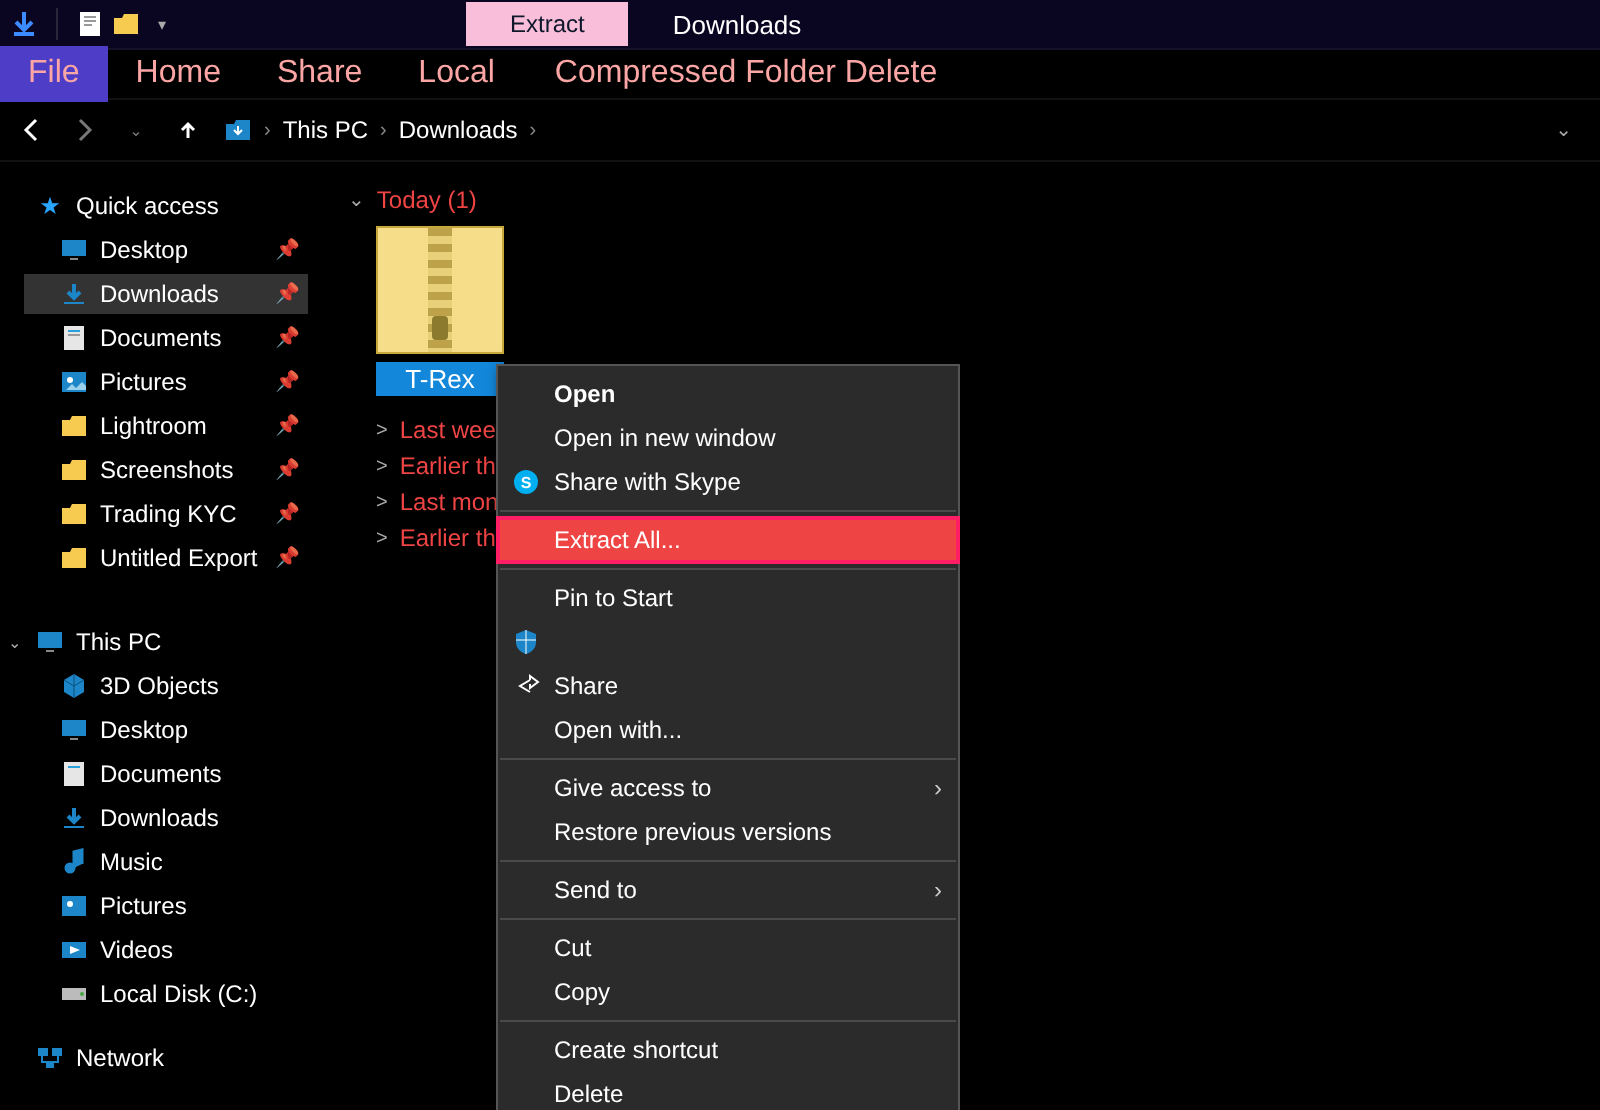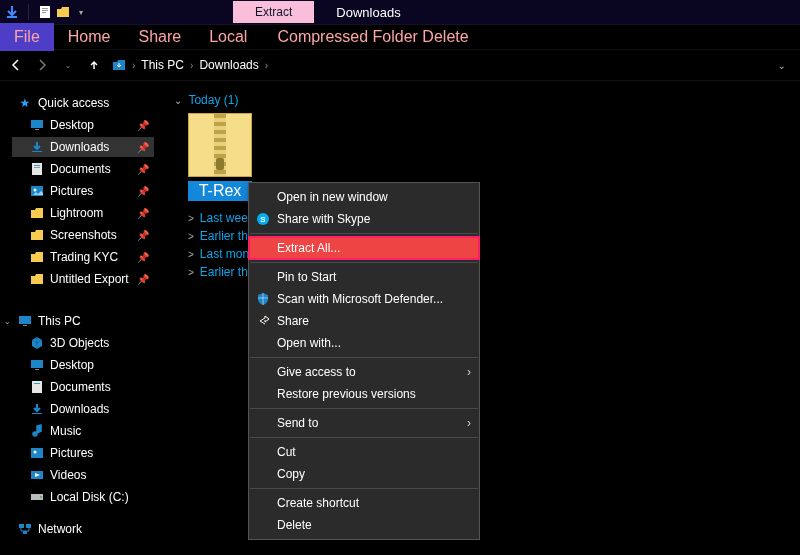--- a/index.html
+++ b/index.html
@@ -55,28 +55,28 @@
   .c-music { color: #29a0da; }
   .c-video { color: #29a0da; }
   .c-disk { color: #ccc; }
   .c-net { color: #29a0da; }
 
   
   .group-header { display: flex; align-items: center; gap: 6px; margin: 4px 0 4px 4px; }
   .group-header .caret { color: #aaa; font-size: 10px;}
   .group-header .caret.right::before { content: ">"; }
   .group-header .caret.down::before { content: "⌄"; }
-  .group-header .txt { font-size: 12px; color: #0ea5e9; }
+  .group-header .txt { font-size: 12px; color: #ef4444; }
 
   .thumb { width: 72px; text-align: center; margin: 6px 0 10px 14px; }
   .thumb .zip { width: 64px; height: 64px; background: #f5dd8a; border: 1px solid #c9a83b; margin: 0 auto; position: relative; display:flex; }
   .thumb .zip::before { content: ""; position: absolute; left: 50%; top: 0; bottom: 0; width: 12px; margin-left: -6px;
     background: repeating-linear-gradient(180deg,#bda24a 0 4px,#e8d07a 4px 8px); }
   .thumb .zip .pull { position:absolute; left:50%; top:44px; width:8px; height:12px; background:#8c7a2e; margin-left:-4px; border-radius:2px;}
-  .thumb .caption { margin-top: 4px; font-size: 16px; color: #fff; background: #1387da; padding: 1px 2px; display:inline-block; min-width: 64px;}
+  .thumb .caption { margin-top: 4px; font-size: 13px; color: #fff; background: #1387da; padding: 1px 2px; display:inline-block; min-width: 64px;}
 
   .collapsed-group { margin: 4px 0 4px 18px;}
 
   
   .ctx { position: absolute; left: 248px; top: 182px; width: 232px; background: #2b2b2b; border: 1px solid #555; box-shadow: 2px 2px 6px rgba(0,0,0,.6); padding: 3px 0; }
   .ctx .row { display: flex; align-items: center; height: 22px; padding: 0 28px 0 28px; font-size: 12px; color: #fff; position: relative; }
   .ctx .row .ic-slot { position: absolute; left: 6px; width: 16px; height: 16px; display:flex; align-items:center; justify-content:center;}
   .ctx .row .arrow { position: absolute; right: 8px; color: #ccc; font-size: 12px; }
   .ctx .sep { height: 1px; background: #4a4a4a; margin: 3px 1px; }
   .ctx .row.hl { outline: 2px solid #ff1e66; outline-offset: -1px; background: #ef4444; }
@@ -367,20 +367,23 @@
     <div class="group-header collapsed-group">
       <span class="caret right"></span>
       <span class="txt">Earlier this year</span>
     </div>
 
   </div>
 </div>
 
 <div class="ctx">
   <div class="row">
+      <span style="font-weight:600">Open</span>
+    </div>
+  <div class="row">
       <span>Open in new window</span>
     </div>
   <div class="row">
     <span class="ic-slot">
         <svg width="14" height="14" viewBox="0 0 14 14">
           <circle cx="7" cy="7" r="6" fill="#00aff0"></circle>
           <text x="7" y="10" text-anchor="middle" font-size="8" fill="#fff" font-weight="bold">S</text>
         </svg>
       </span>
     <span>Share with Skype</span>
@@ -394,21 +397,20 @@
       <span>Pin to Start</span>
     </div>
   <div class="row">
     <span class="ic-slot">
         <svg width="14" height="14" viewBox="0 0 14 14">
           <path d="M7 1l5 2v4c0 3-2 5-5 6-3-1-5-3-5-6V3z" fill="#1d86c8"></path>
           <path d="M7 1v12" stroke="#fff" stroke-width=".5"></path>
           <path d="M2 6h10" stroke="#fff" stroke-width=".5"></path>
         </svg>
       </span>
-    <span>Scan with Microsoft Defender...</span>
   </div>
   <div class="row">
     <span class="ic-slot">
         <svg width="14" height="14" viewBox="0 0 14 14">
           <path d="M9 4L4 7l5 3M9 4V2l4 3-4 3V6" stroke="#fff" stroke-width="1" fill="none"></path>
         </svg>
       </span>
     <span>Share</span>
   </div>
   <div class="row">

